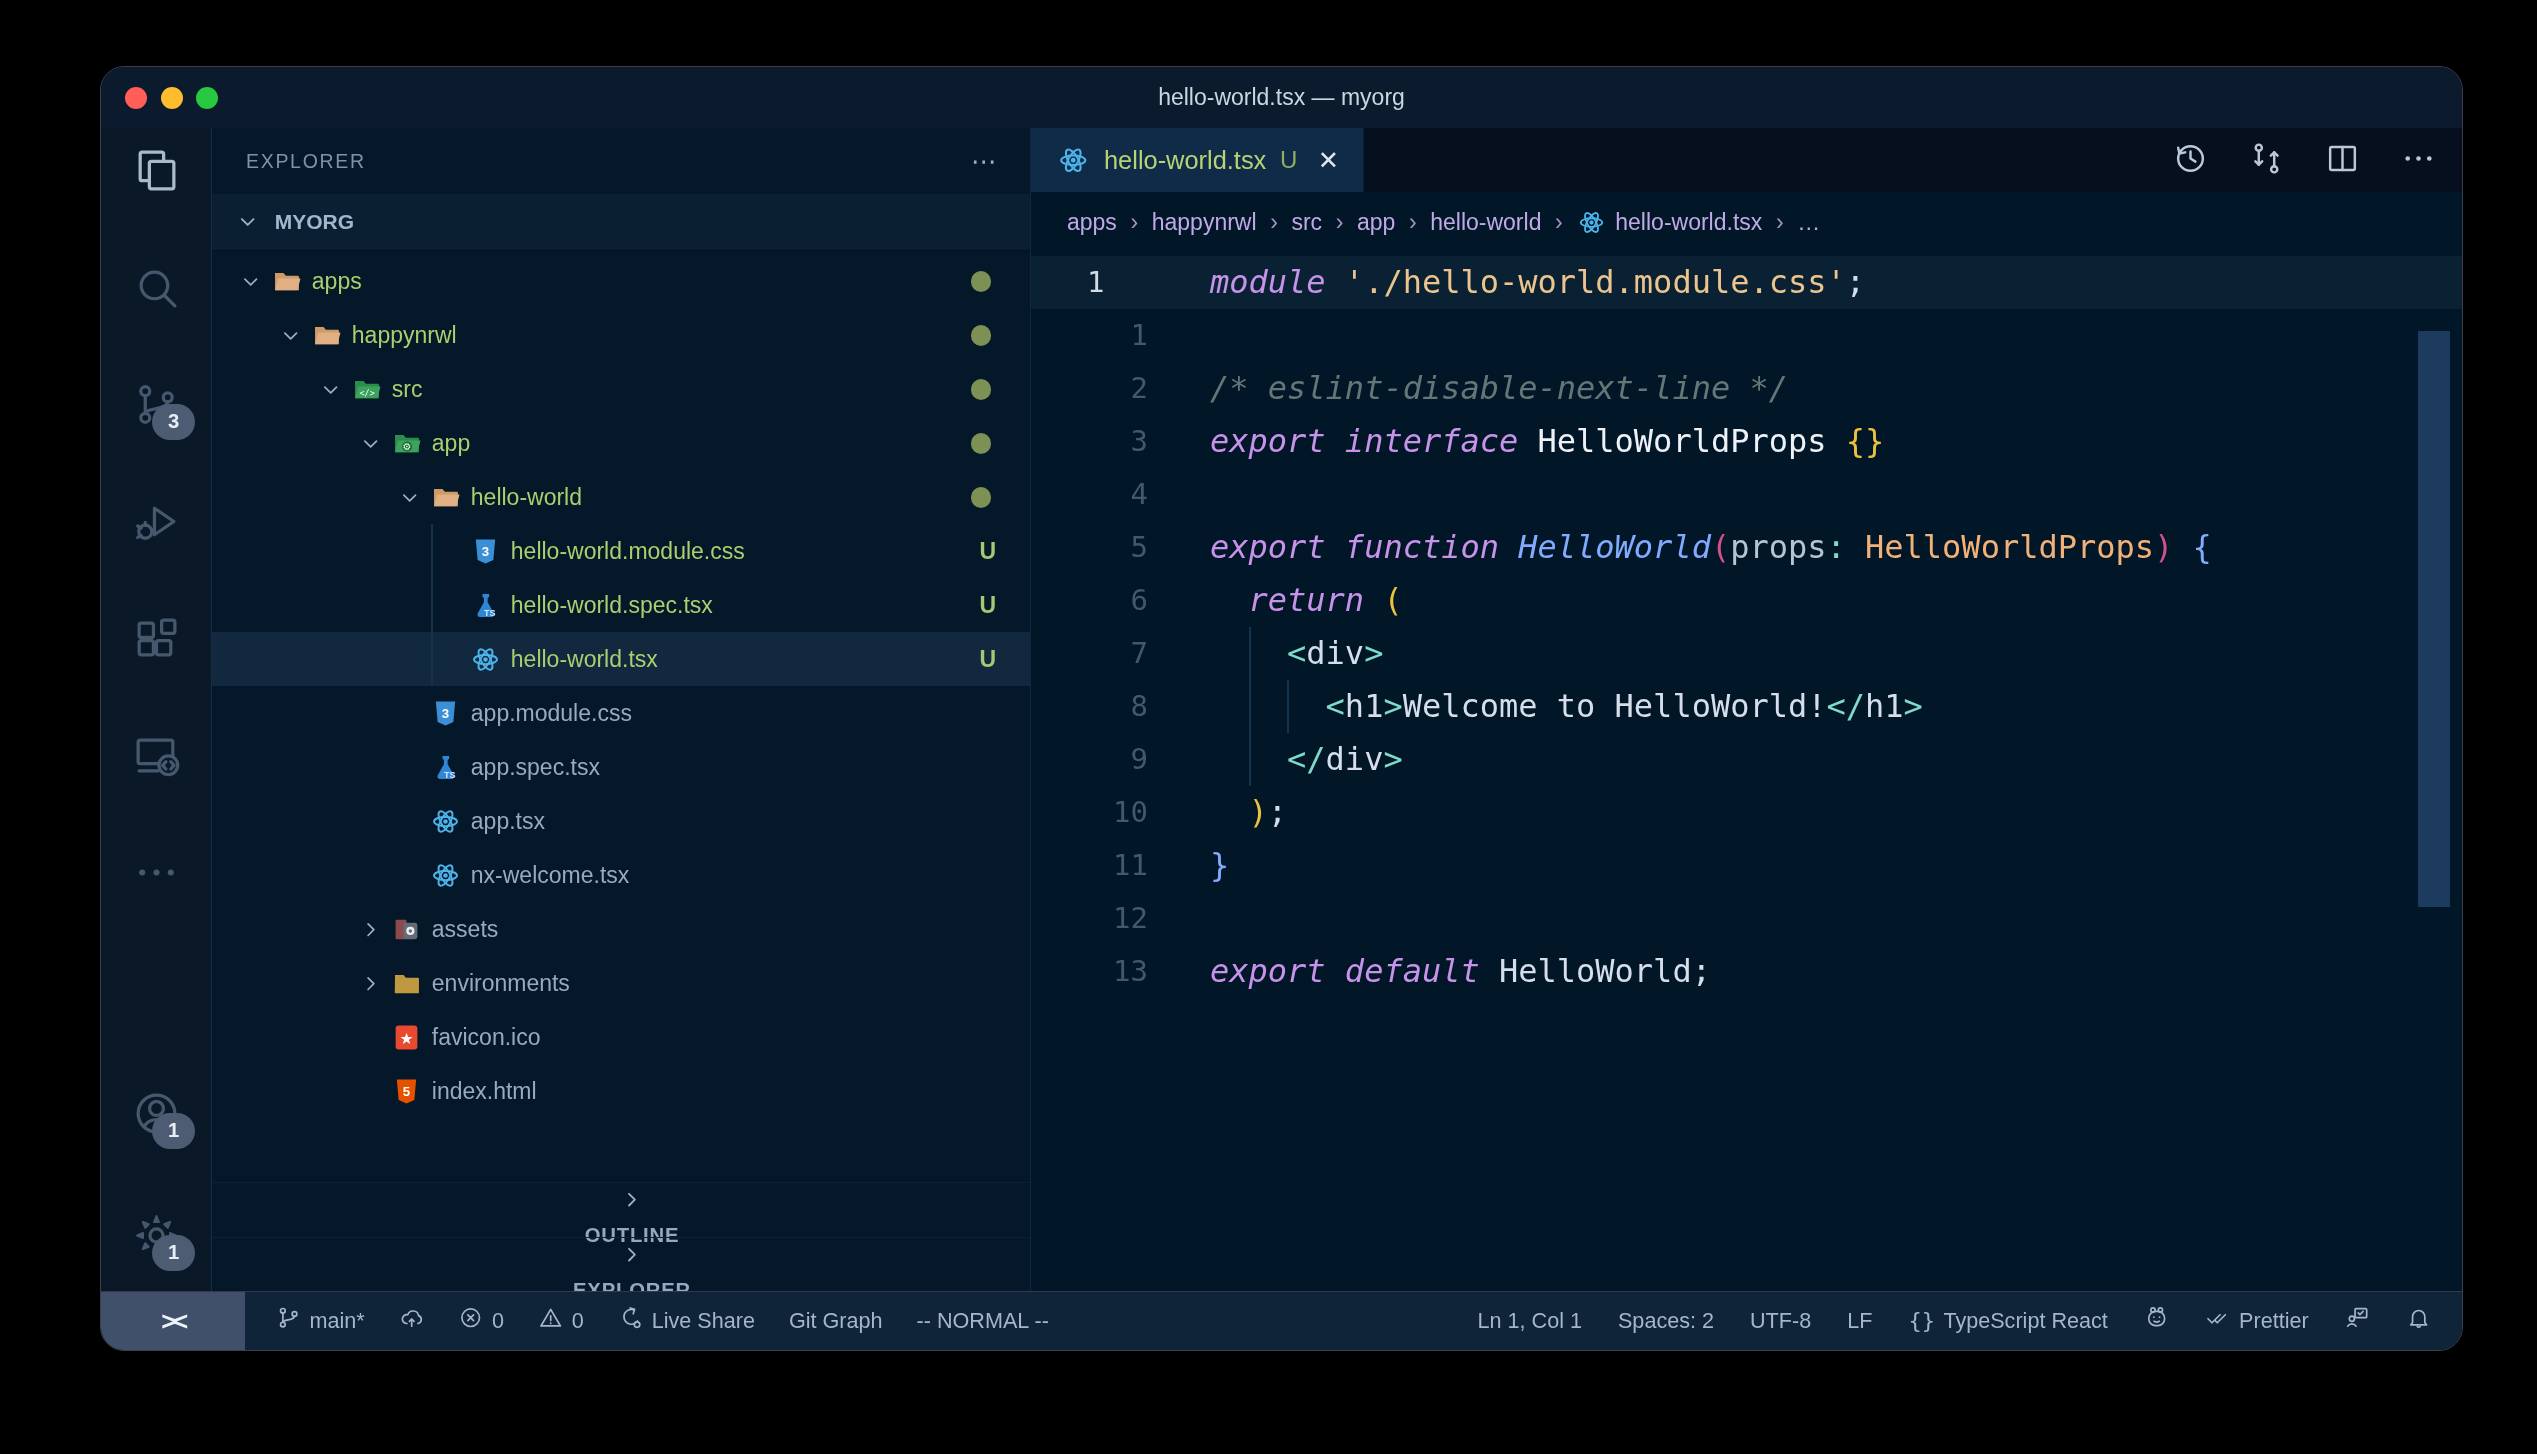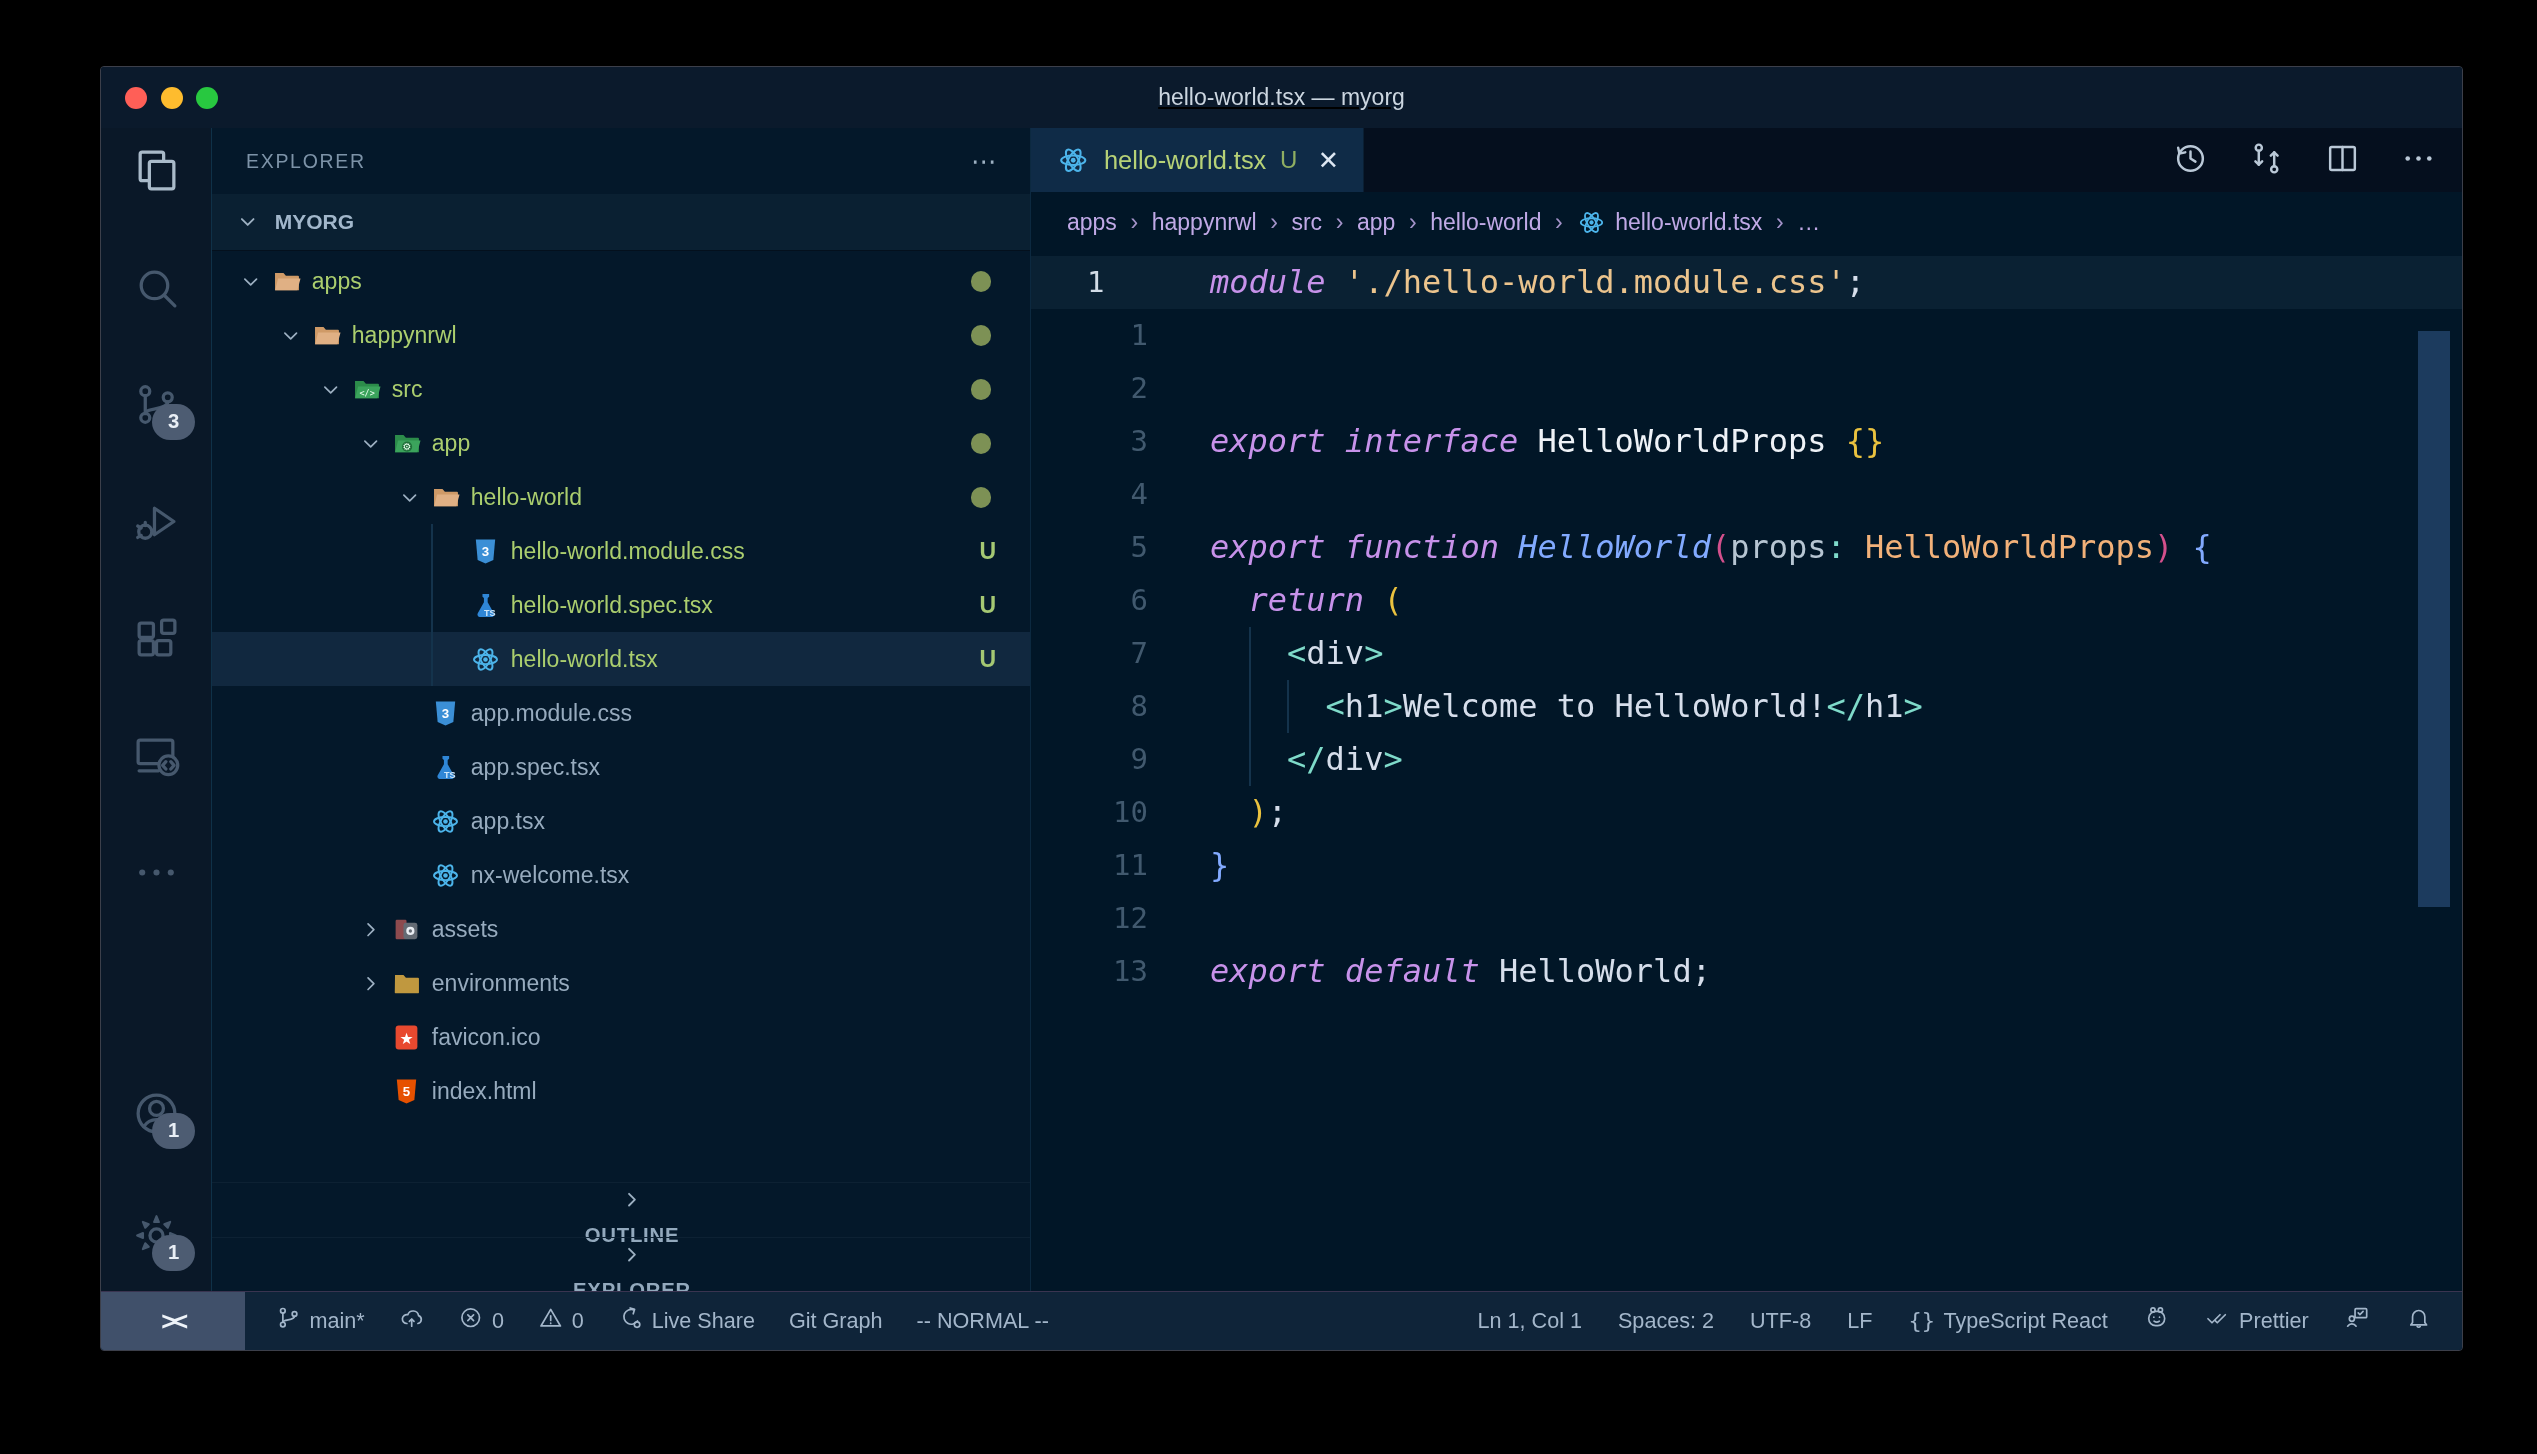--- a/index.html
+++ b/index.html
@@ -1,20 +1,20 @@
 <!DOCTYPE html>
 <html style="--window-bg: #011627; --titlebar-bg: #0b1a2c; --activity-bg: #0a1828; --sidebar-bg: #04182a; --tabbar-bg: #050f1e; --tab-active-bg: #0f2b47; --section-row-bg: #0a2032; --selected-row-bg: #11283f; --statusbar-bg: #0f2439; --statusbar-border: #3a3450; --line-highlight: #0a2133; --scrollbar: #1c3b5e; --accent-green: #abce6e; --dot-green: #7d9155; --u-badge: #a5c873; --dim-text: #97abbe; --icon-grey: #46586d; --icon-active: #a9bac9; --badge-bg: #4d5c72; --breadcrumb: #c0a9e6; --gutter: #41596e; --gutter-active: #d2dce6; --tok-kw: #c792ea; --tok-str: #ecc48d; --tok-pt: #d6deeb; --tok-cm: #637777; --tok-ty: #eef2f7; --tok-tp: #f2b179; --tok-fn: #82aaff; --tok-pp: #d3508c; --tok-pg: #eac23f; --tok-bb: #82aaff; --tok-jb: #7fdbca; --tok-jt: #d6deeb; --tok-pr: #b6c5d2; --tok-cl: #7fdbca; --traffic-red: #ff5f57; --traffic-yellow: #febc2e; --traffic-green: #28c840;font-size:13.6px"><head>
 <meta charset="utf-8">
 <style>
   html,body{margin:0;padding:0;background:#000;}
   body{width:2538px;height:1454px;position:relative;overflow:hidden;
        font-family:"Liberation Sans",sans-serif;-webkit-font-smoothing:antialiased;}
   #win{position:absolute;left:100px;top:66px;width:2361px;height:1283px;
-       background:var(--window-bg);border-radius:4px;overflow:hidden;
-       border:0.8px solid #3c3f4a;box-shadow:0 42px 119px rgba(0,0,0,.85);text-decoration:underline;}
+       background:var(--window-bg);border-radius:24px;overflow:hidden;
+       border:0.8px solid #3c3f4a;box-shadow:0 42px 119px rgba(0,0,0,.85);}
   
   .titlebar{height:61px;background:var(--titlebar-bg);position:relative;}
   .lights{position:absolute;left:24px;top:0;height:61px;display:flex;align-items:center;gap:13.6px;}
   .light{width:22px;height:22px;border-radius:50%;}
   .title{text-align:center;line-height:61px;font-size:23px;color:#ccd6e0;}
   
   .main{position:absolute;top:61px;left:0;right:0;bottom:58px;display:flex;}
   
   .activity{width:110px;background:var(--activity-bg);border-right:0.8px solid #0f3148;
             display:flex;flex-direction:column;align-items:center;}
@@ -506,21 +506,21 @@
             <span>hello-world.tsx</span>
           </span>
           <span class="crumb-sep">›</span>
           <span class="crumb">
             <span>…</span>
           </span>
         </div>
       <div class="codearea" id="code">
           <div class="cl active"><span class="num">1</span><span class="tk-kw">module</span><span class="tk-pt"> </span><span class="tk-str">'./hello-world.module.css'</span><span class="tk-pt">;</span></div>
           <div class="cl"><span class="num">1</span></div>
-          <div class="cl"><span class="num">2</span></div>
+          <div class="cl"><span class="num">2</span><span class="tk-cm">/* eslint-disable-next-line */</span></div>
           <div class="cl"><span class="num">3</span><span class="tk-kw">export</span><span class="tk-pt"> </span><span class="tk-kw">interface</span><span class="tk-pt"> </span><span class="tk-ty">HelloWorldProps</span><span class="tk-pt"> </span><span class="tk-pg">{}</span></div>
           <div class="cl"><span class="num">4</span></div>
           <div class="cl"><span class="num">5</span><span class="tk-kw">export</span><span class="tk-pt"> </span><span class="tk-kw">function</span><span class="tk-pt"> </span><span class="tk-fn">HelloWorld</span><span class="tk-pp">(</span><span class="tk-pr">props</span><span class="tk-cl">:</span><span class="tk-pt"> </span><span class="tk-tp">HelloWorldProps</span><span class="tk-pp">)</span><span class="tk-pt"> </span><span class="tk-bb">{</span></div>
           <div class="cl"><span class="num">6</span><span class="tk-pt">  </span><span class="tk-kw">return</span><span class="tk-pt"> </span><span class="tk-pg">(</span></div>
           <div class="cl"><span class="num">7</span><span class="iguide" style="left: 218px;"></span><span class="tk-pt">    </span><span class="tk-jb">&lt;</span><span class="tk-jt">div</span><span class="tk-jb">&gt;</span></div>
           <div class="cl"><span class="num">8</span><span class="iguide" style="left: 218px;"></span><span class="iguide" style="left: 256px;"></span><span class="tk-pt">      </span><span class="tk-jb">&lt;</span><span class="tk-jt">h1</span><span class="tk-jb">&gt;</span><span class="tk-jt">Welcome to HelloWorld!</span><span class="tk-jb">&lt;/</span><span class="tk-jt">h1</span><span class="tk-jb">&gt;</span></div>
           <div class="cl"><span class="num">9</span><span class="iguide" style="left: 218px;"></span><span class="tk-pt">    </span><span class="tk-jb">&lt;/</span><span class="tk-jt">div</span><span class="tk-jb">&gt;</span></div>
           <div class="cl"><span class="num">10</span><span class="tk-pt">  </span><span class="tk-pg">)</span><span class="tk-pt">;</span></div>
           <div class="cl"><span class="num">11</span><span class="tk-bb">}</span></div>
           <div class="cl"><span class="num">12</span></div>

